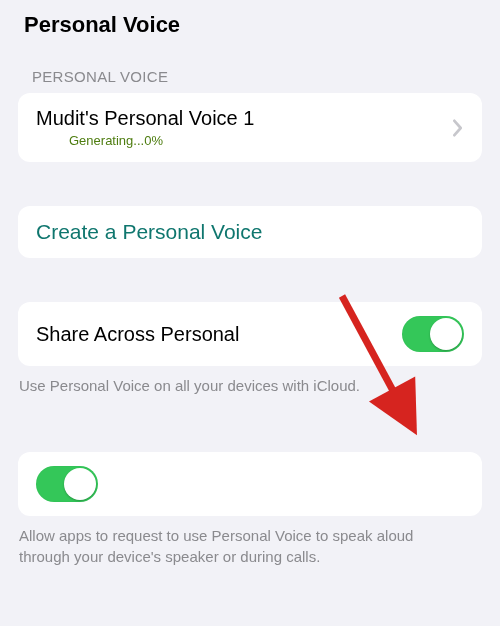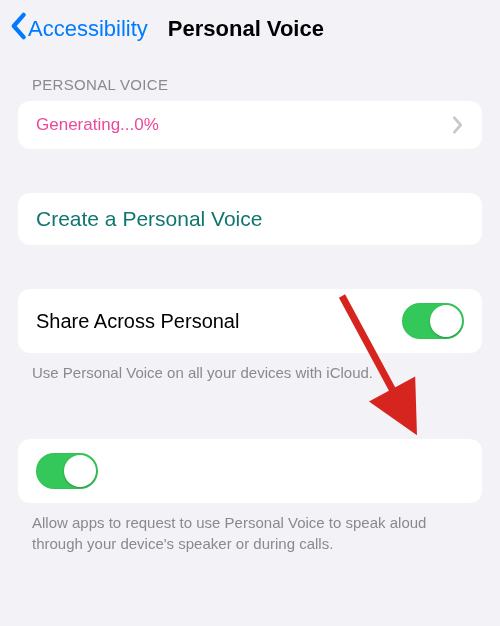--- a/index.html
+++ b/index.html
@@ -50,29 +50,30 @@
       justify-content: space-between;
       padding: 14px 18px;
     }
     .cell-main { display: flex; flex-direction: column; gap: 3px; }
     .cell-title {
       font-size: 20px;
       color: #000;
       font-weight: 400;
     }
     .cell-sub {
-      font-size: 17px;
-      color: #ec4899;
+      font-size: 13px;
+      color: #4d7c0f;
+      margin-left: 33px;
     }
     .chevron svg { width: 12px; height: 18px; }
     .chevron { color: #c7c7cc; display: flex; }
     .footer-note {
       font-size: 15px;
       color: #8a8a8e;
-      padding: 10px 32px 0 32px;
+      padding: 10px 32px 0 19px;
       line-height: 1.35;
     }
     .placeholder-cell .cell-title {
       color: #0f766e;
       font-size: 21px;
     }
     .switch {
       width: 62px; height: 36px;
       border-radius: 36px;
       position: relative;
@@ -93,36 +94,29 @@
     .arrow-annot {
       position: absolute;
       left: 0; top: 0;
       pointer-events: none;
     }
   </style>
 </head>
 <body>
 
 <div class="navbar">
-  <div class="back-btn">
-    <span>
-      <svg viewBox="0 0 12 20" fill="none">
-        <path d="M10 2 L3 10 L10 18" stroke="#007aff" stroke-width="3" stroke-linecap="round" stroke-linejoin="round"></path>
-      </svg>
-    </span>
-    <span>Accessibility</span>
-  </div>
   <div class="nav-title">Personal Voice</div>
 </div>
 
 <div class="section-header">PERSONAL VOICE</div>
 
 <div class="group">
   <div class="cell">
     <div class="cell-main">
+      <div class="cell-title">Mudit's Personal Voice 1</div>
       <div class="cell-sub">Generating...0%</div>
     </div>
     <span class="chevron">
       <svg viewBox="0 0 12 20" fill="none">
         <path d="M2 2 L9 10 L2 18" stroke="#c7c7cc" stroke-width="3" stroke-linecap="round" stroke-linejoin="round"></path>
       </svg>
     </span>
   </div>
 </div>
 

